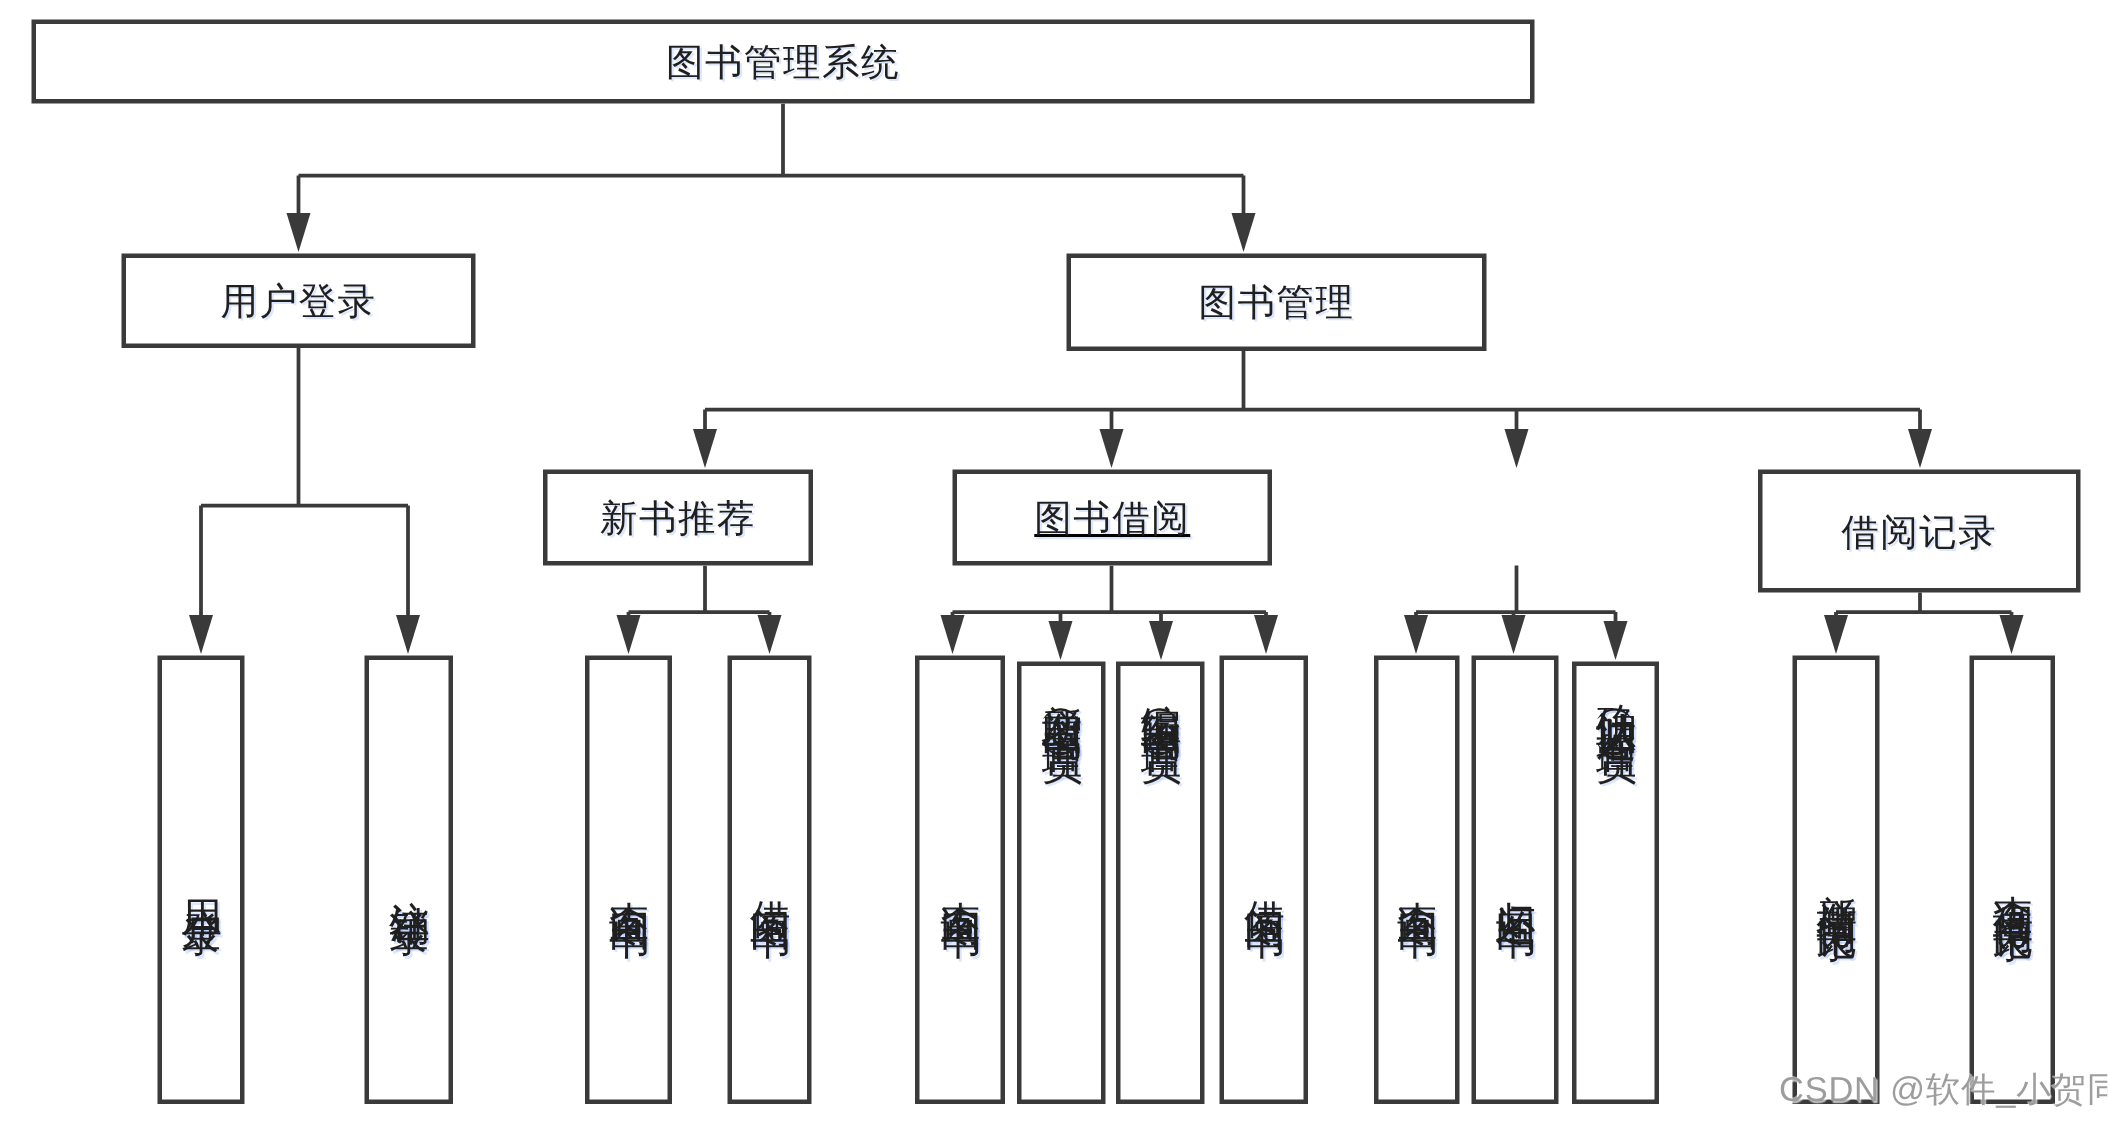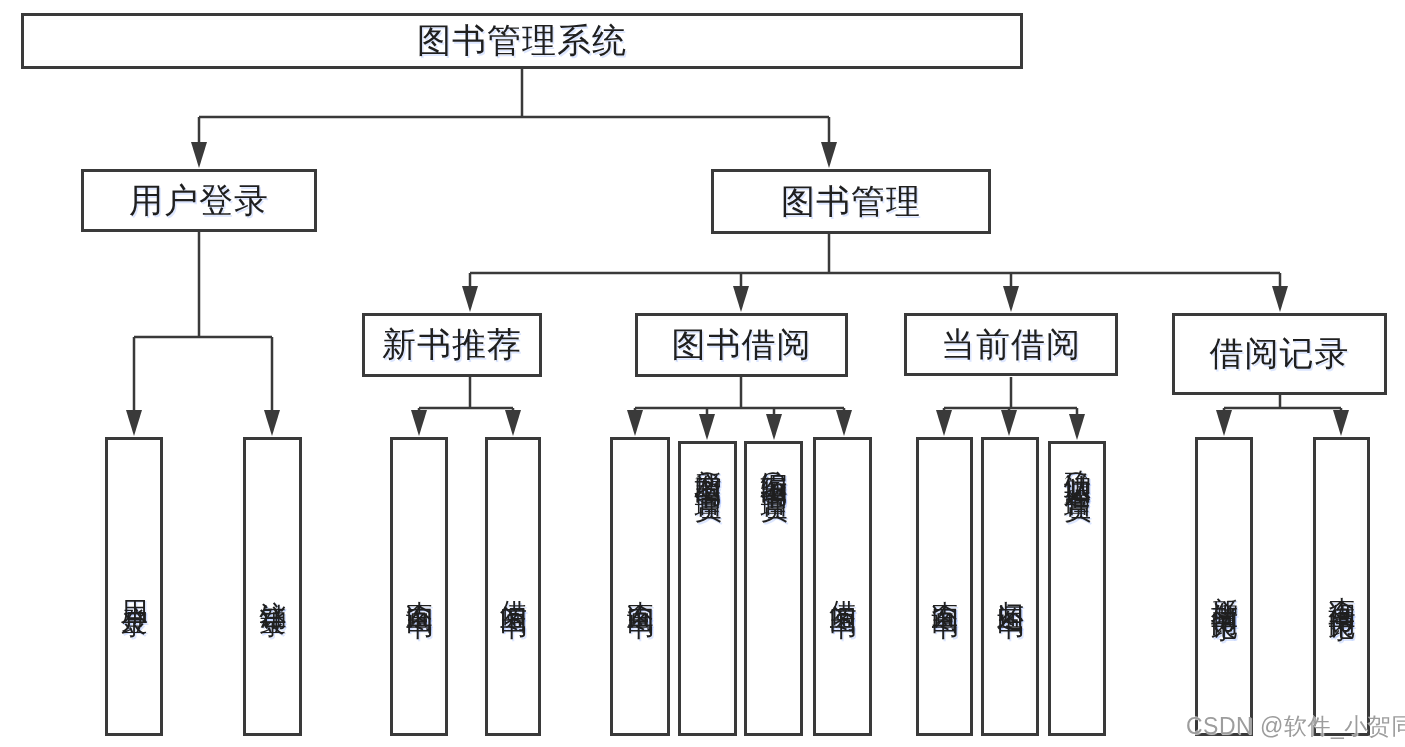--- a/index.html
+++ b/index.html
@@ -8,21 +8,21 @@
     font-family:"Liberation Sans", sans-serif;
   }
   .wires{position:absolute;left:0;top:0;z-index:1;}
   .wires path{stroke:#3a3a3a;stroke-width:2.5;fill:none;}
   .wires polygon{fill:#3a3a3a;stroke:none;}
   .node{
     position:absolute;box-sizing:border-box;border:3px solid #3a3a3a;background:#ffffff;
     display:flex;align-items:center;justify-content:center;z-index:2;
   }
   .hlabel{
-    font-size:34px;color:#1f1f1f;letter-spacing:1px;white-space:nowrap;
+    font-size:25px;color:#1f1f1f;letter-spacing:1px;white-space:nowrap;
     text-shadow:1.5px 1.5px 0 rgba(130,165,255,.28);
     text-align:center;
   }
   .leaf{
     position:absolute;box-sizing:border-box;border:3px solid #3a3a3a;background:#ffffff;
     display:flex;align-items:center;justify-content:center;z-index:2;
   }
   .leaf.vtop{align-items:flex-start;}
   .vlabel{
     writing-mode:vertical-rl;text-orientation:mixed;
@@ -82,25 +82,22 @@
   <div class="node" style="left:81px;top:169px;width:236px;height:63px;">
     <span class="hlabel">用户登录</span>
   </div>
   <div class="node" style="left:711px;top:169px;width:280px;height:65px;">
     <span class="hlabel">图书管理</span>
   </div>
 
   <div class="node" style="left:362px;top:313px;width:180px;height:64px;">
     <span class="hlabel">新书推荐</span>
   </div>
-  <div class="node" style="left:635px;top:313px;width:213px;height:64px;">
+  <div class="node" style="left:635px;top:313px;width:213px;height:64px;text-decoration:underline;">
     <span class="hlabel">图书借阅</span>
-  </div>
-  <div class="node" style="left:904px;top:313px;width:214px;height:63px;">
-    <span class="hlabel">当前借阅</span>
   </div>
   <div class="node" style="left:1172px;top:313px;width:215px;height:82px;">
     <span class="hlabel">借阅记录</span>
   </div>
 
   <div class="leaf" style="left:105px;top:437px;width:58px;height:299px;">
     <span class="vlabel">用户登录</span>
   </div>
   <div class="leaf" style="left:243px;top:437px;width:59px;height:299px;">
     <span class="vlabel">注销登录</span>

